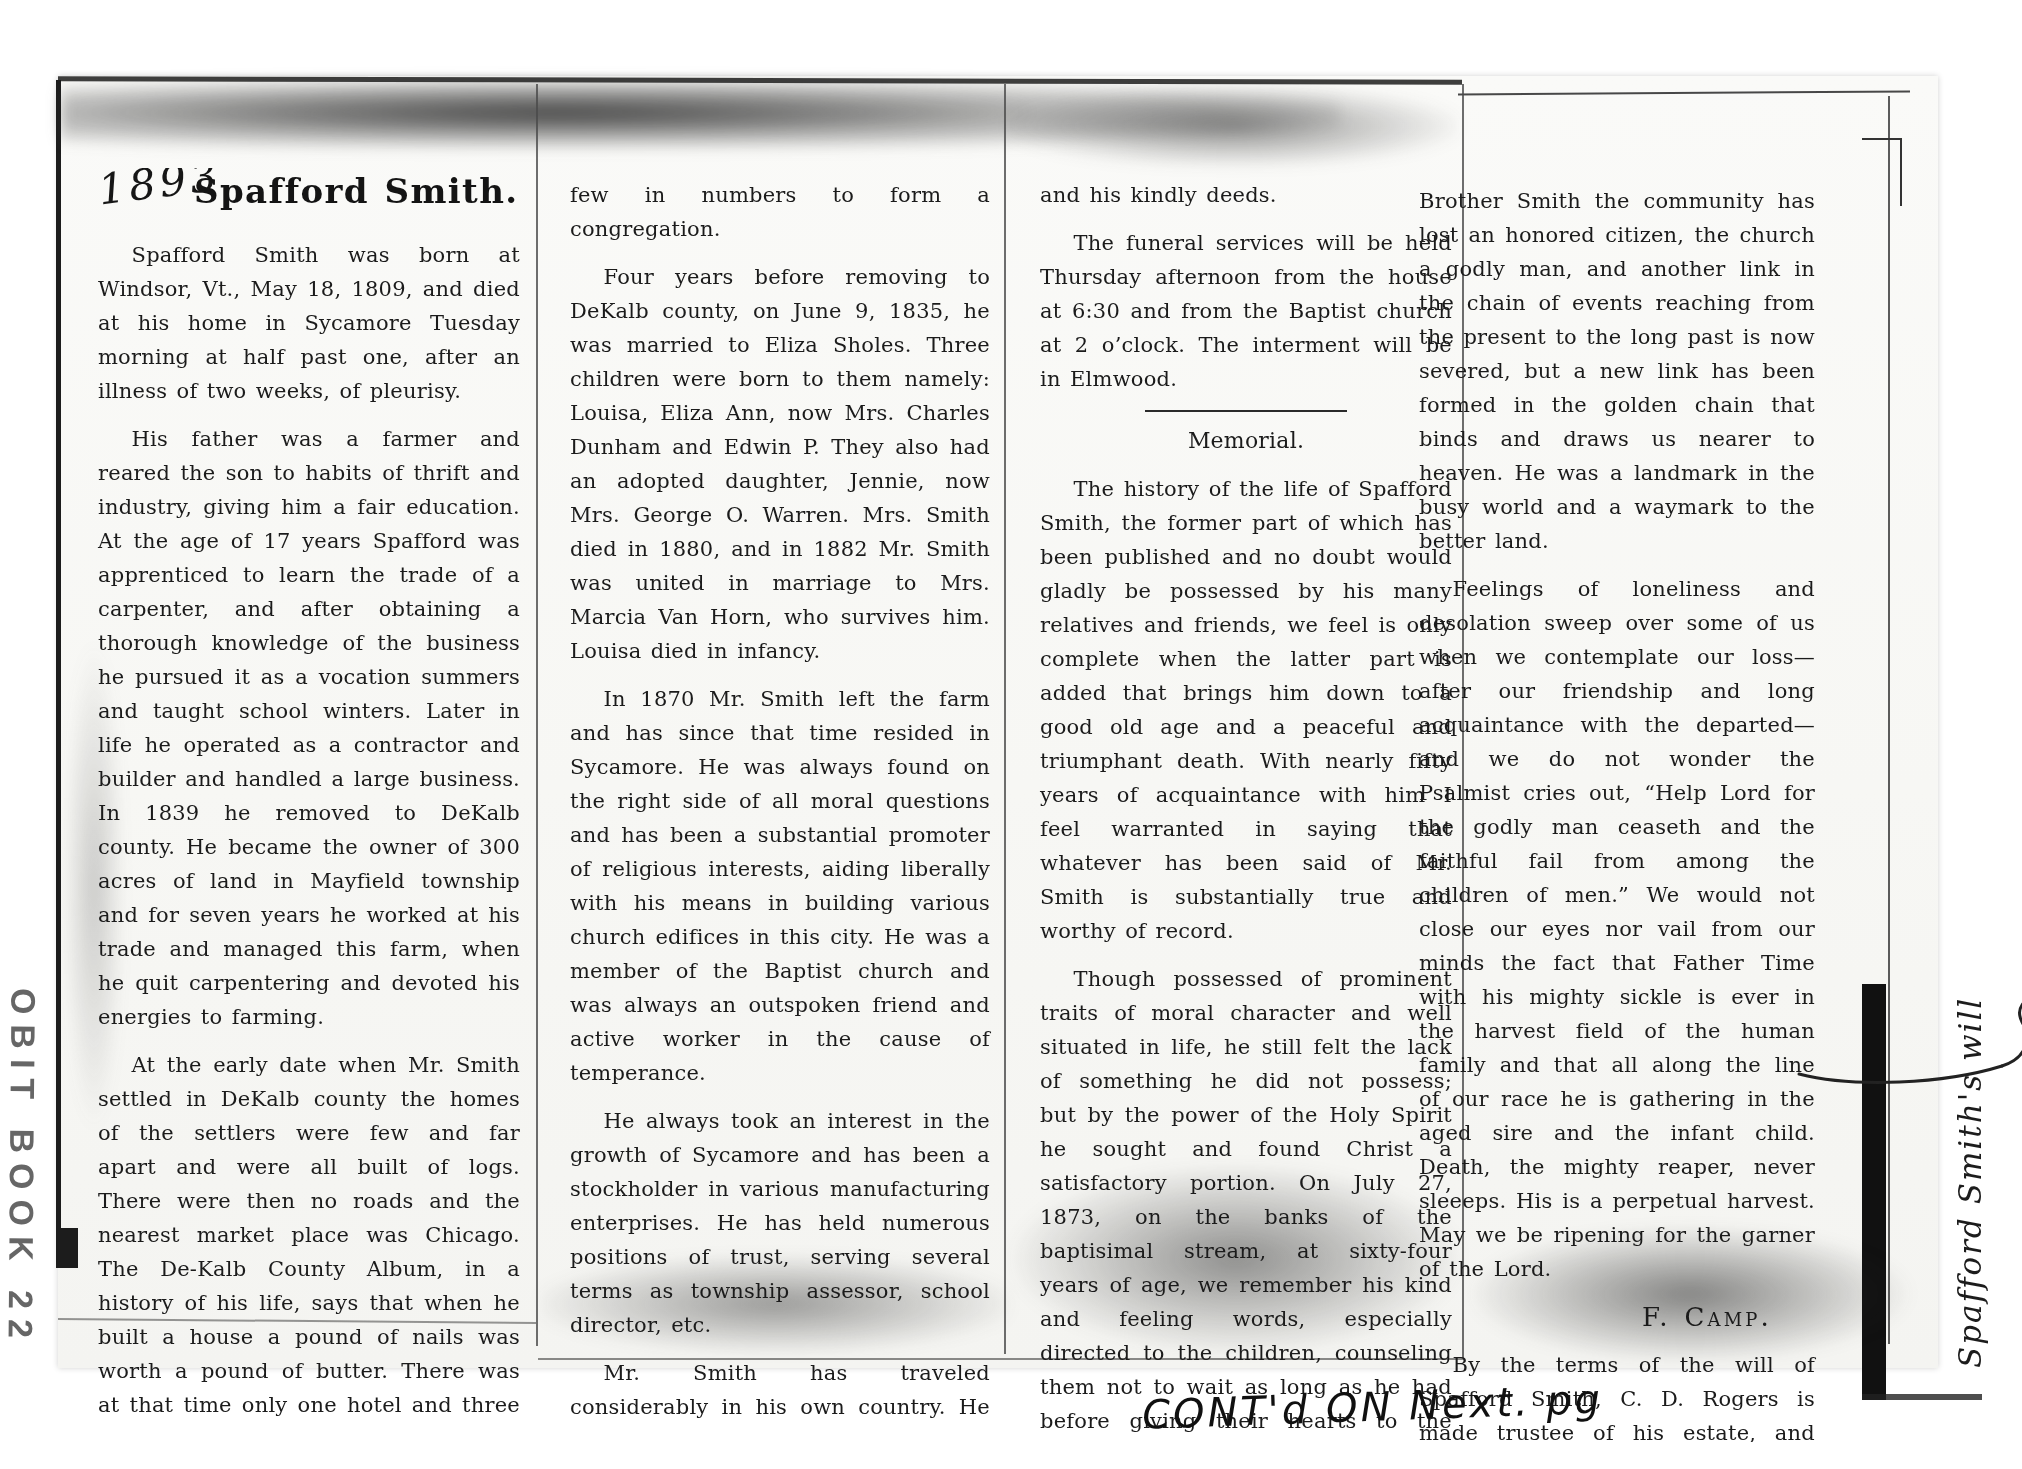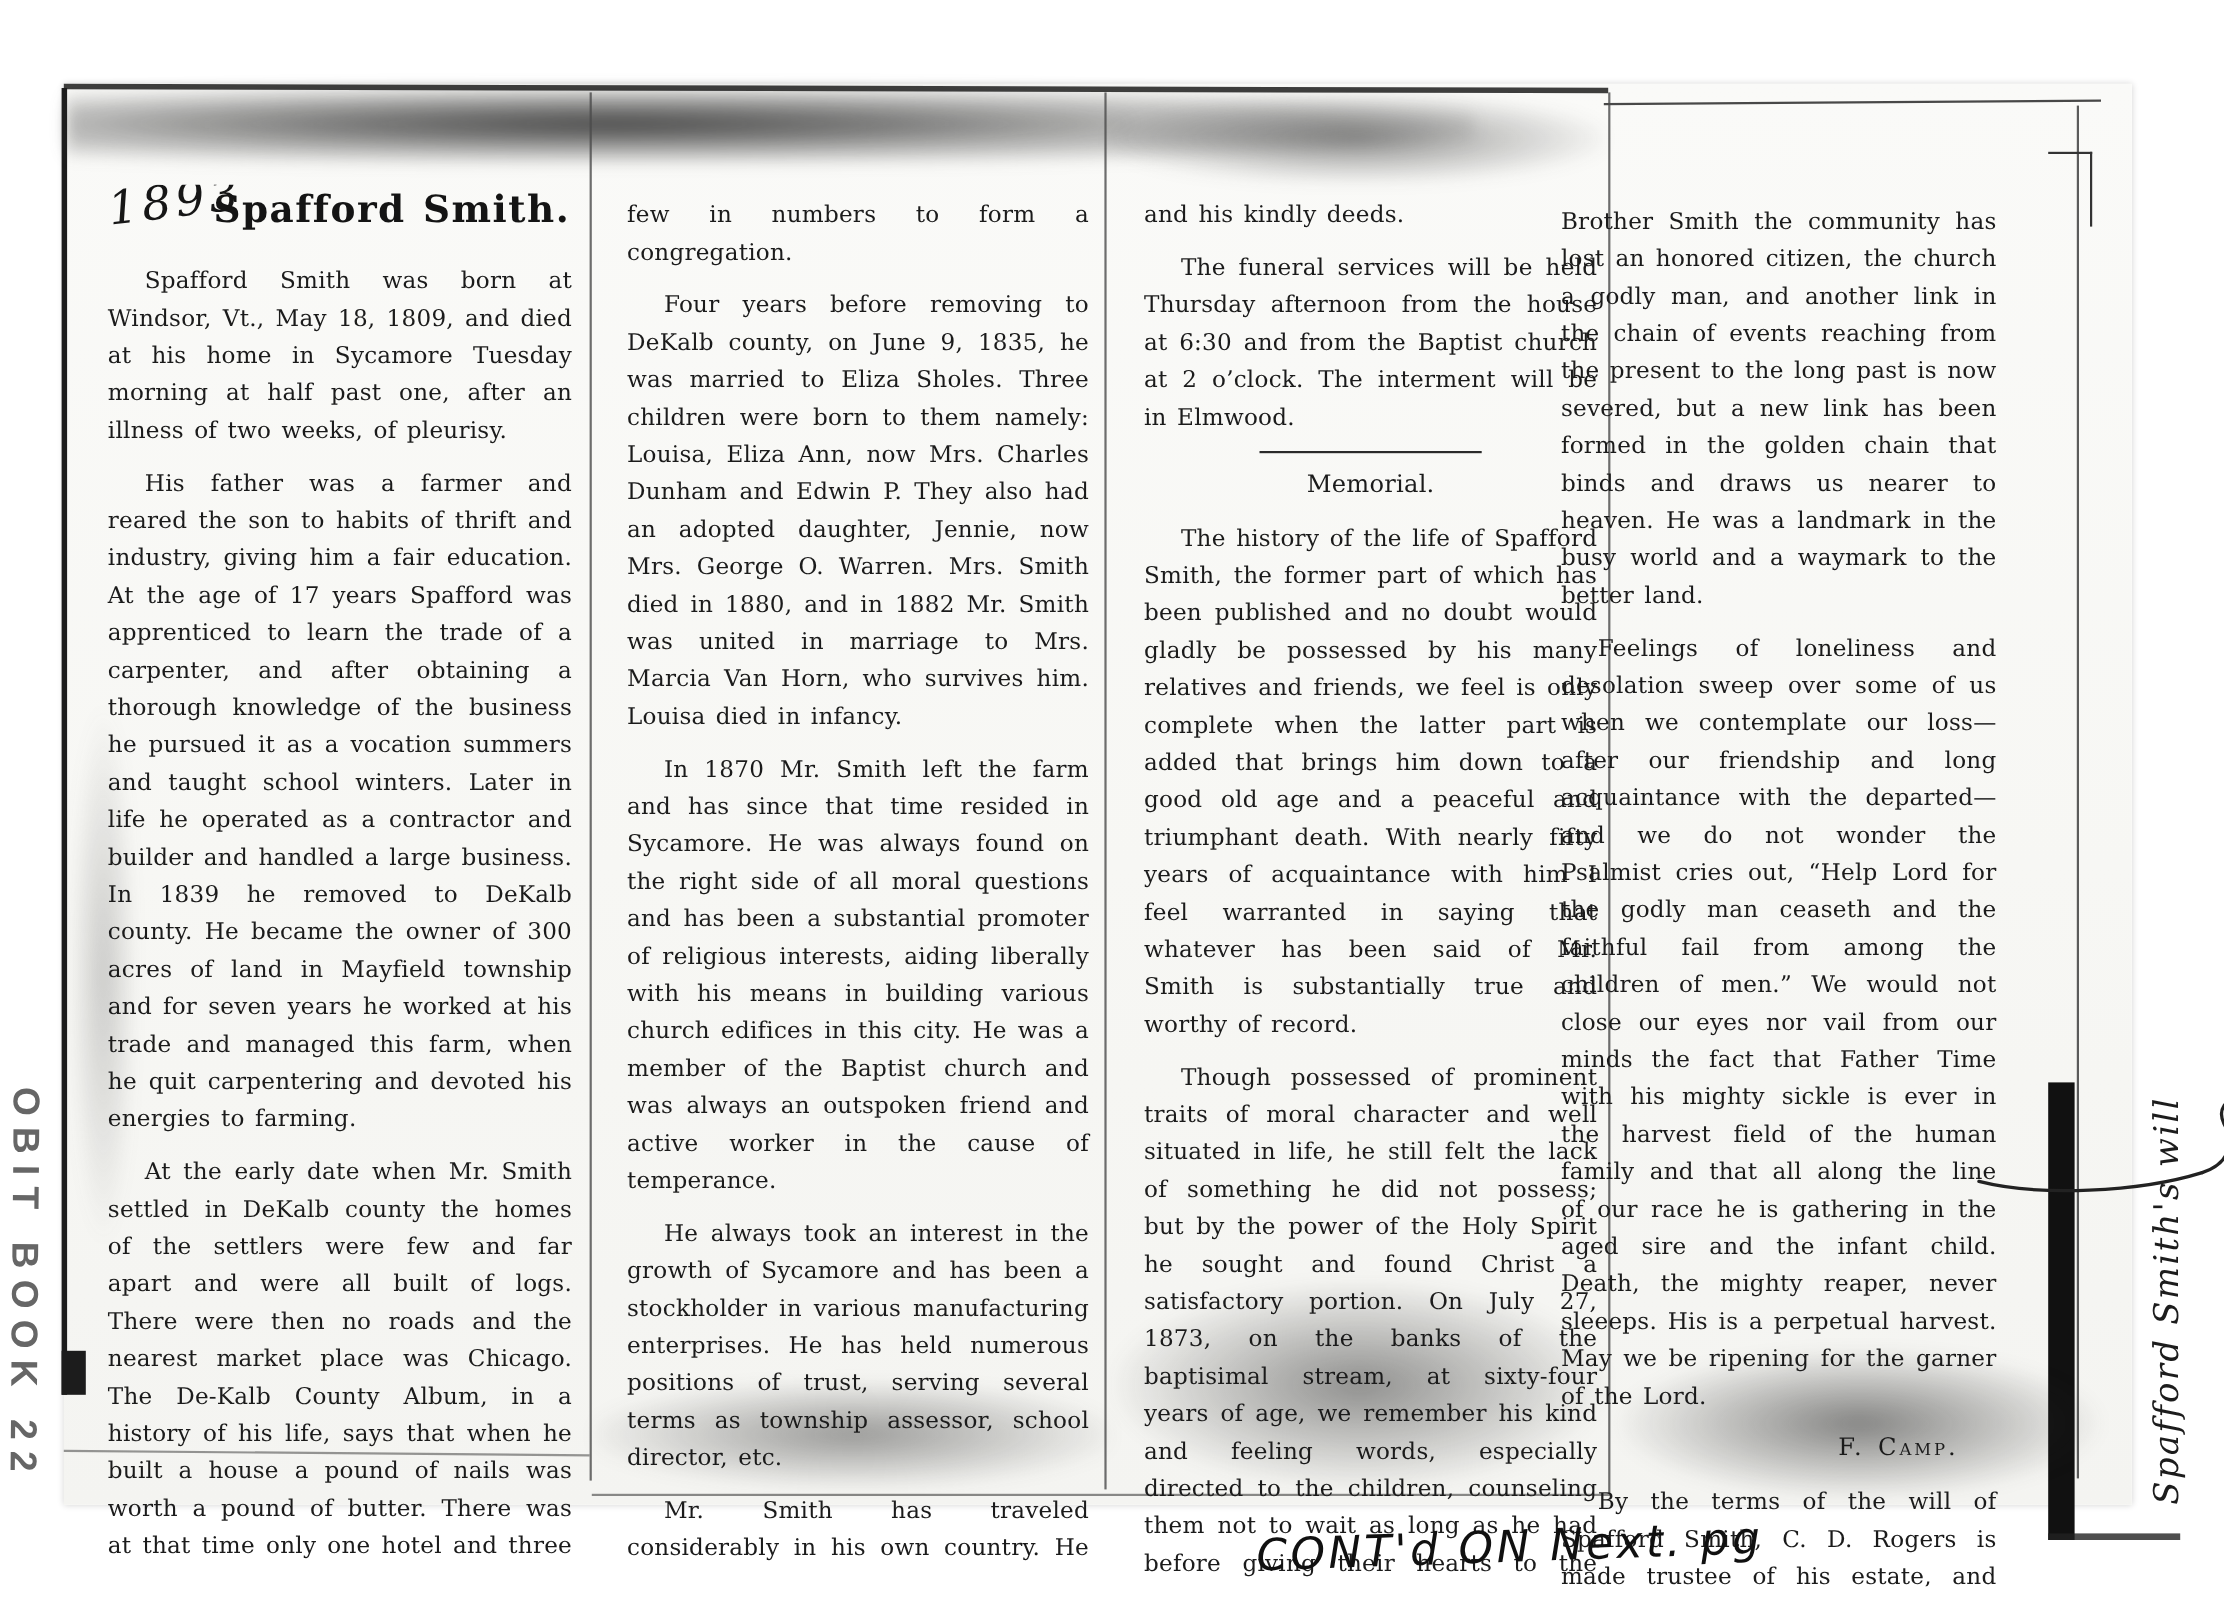--- a/index.html
+++ b/index.html
@@ -31,21 +31,21 @@
   .blk.heading{
     text-align:center;font-weight:normal;font-size:22px;
     margin:10px 0 8px 0;text-indent:0;
   }
   .blk.heading .hrule{
     display:block;width:46%;margin:0 auto 12px auto;
     border-top:2px solid #2a2a2a;height:0;
   }
   .blk.signature{
     text-align:right;font-variant:small-caps;letter-spacing:.12em;
-    padding-right:2.2em;text-indent:0;margin-top:2px;font-size:22px;
+    padding-right:2.2em;text-indent:0;margin-top:2px;font-size:26px;
   }
   
   .vrule{position:absolute;top:8px;width:2px;background:#4a4a4a;opacity:.8;}
   #vr1{left:478px;height:1262px;}
   #vr2{left:946px;height:1270px;}
   #vr3{left:1404px;height:1274px;}
   #vr4{left:1830px;top:20px;height:1248px;width:2px;background:#333;}
   
   .headline-row{position:relative;height:56px;margin-bottom:4px;text-indent:0;}
   .headline{

